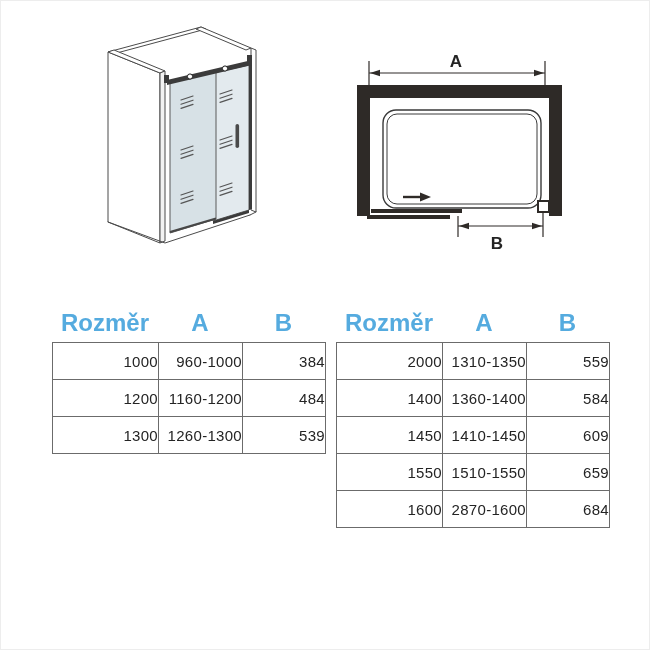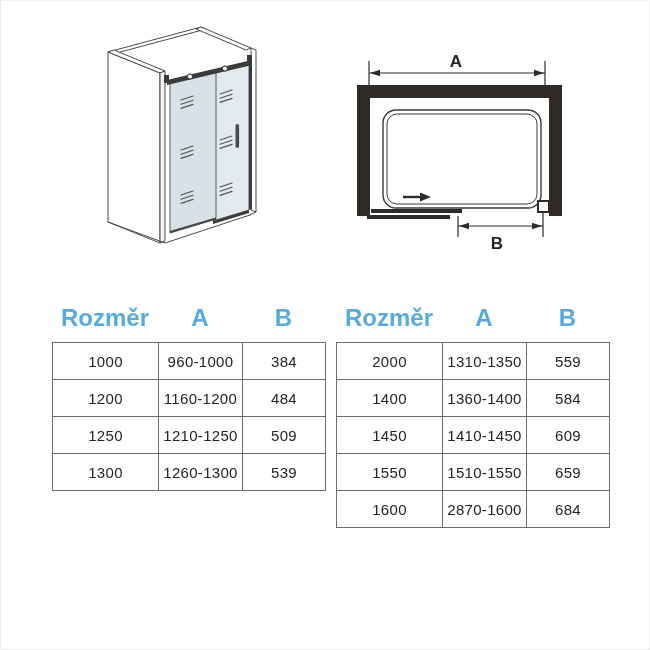--- a/index.html
+++ b/index.html
@@ -24,29 +24,29 @@
   .wall{fill:var(--dark,#2e2a27);stroke:none;}
   .dim{stroke:#2f2b28;stroke-width:1.2;fill:none;}
   .dimfill{fill:#2f2b28;stroke:none;}
   .tray{fill:none;stroke:#3a3a3a;}
   .dim-label{font-family:"Liberation Sans",sans-serif;font-weight:bold;font-size:17px;fill:#242424;}
 
   
   .size-block{position:absolute;width:274px;}
   .size-block.left{left:52px;top:304px;}
   .size-block.right{left:336px;top:304px;}
-  .thead{display:flex;height:38px;
+  .thead{display:flex;height:38px;align-items:center;
          color:var(--accent,#55abdf);font-weight:bold;font-size:24px;}
   .thead .h{text-align:center;}
   .thead .c1{width:106px;}
   .thead .c2{width:84px;}
   .thead .c3{width:83px;}
   table.size{border-collapse:collapse;table-layout:fixed;width:273px;}
   table.size td{
-    border:1px solid #6b6b6b;height:36px;text-align:center;vertical-align:middle;
+    border:1px solid #6b6b6b;height:36px;text-align:right;vertical-align:middle;
     font-size:15px;color:#242424;letter-spacing:.3px;padding:0;background:#fff;
   }
   col.c1{width:106px;} col.c2{width:84px;} col.c3{width:83px;}
 </style>
 </head>
 <body>
 
 <div class="canvas">
 
   <svg class="iso-svg" width="215" height="236" viewBox="0 0 215 236">
@@ -140,25 +140,20 @@
           <td>1000</td>
           <td>960-1000</td>
           <td>384</td>
         </tr>
         <tr>
           <td>1200</td>
           <td>1160-1200</td>
           <td>484</td>
         </tr>
         <tr>
-          <td>1250</td>
-          <td>1210-1250</td>
-          <td>509</td>
-        </tr>
-        <tr>
           <td>1300</td>
           <td>1260-1300</td>
           <td>539</td>
         </tr>
       </tbody>
     </table>
   </div>
 
   <div class="size-block right">
     <div class="thead">

